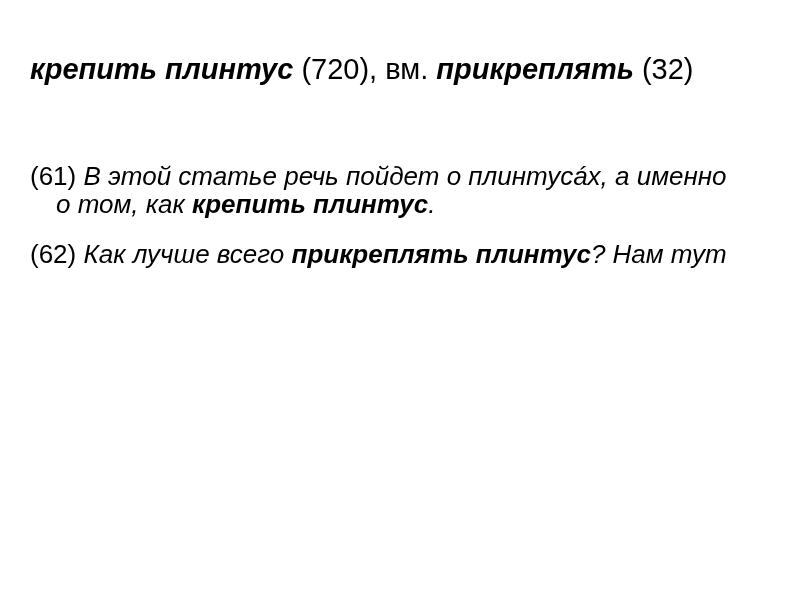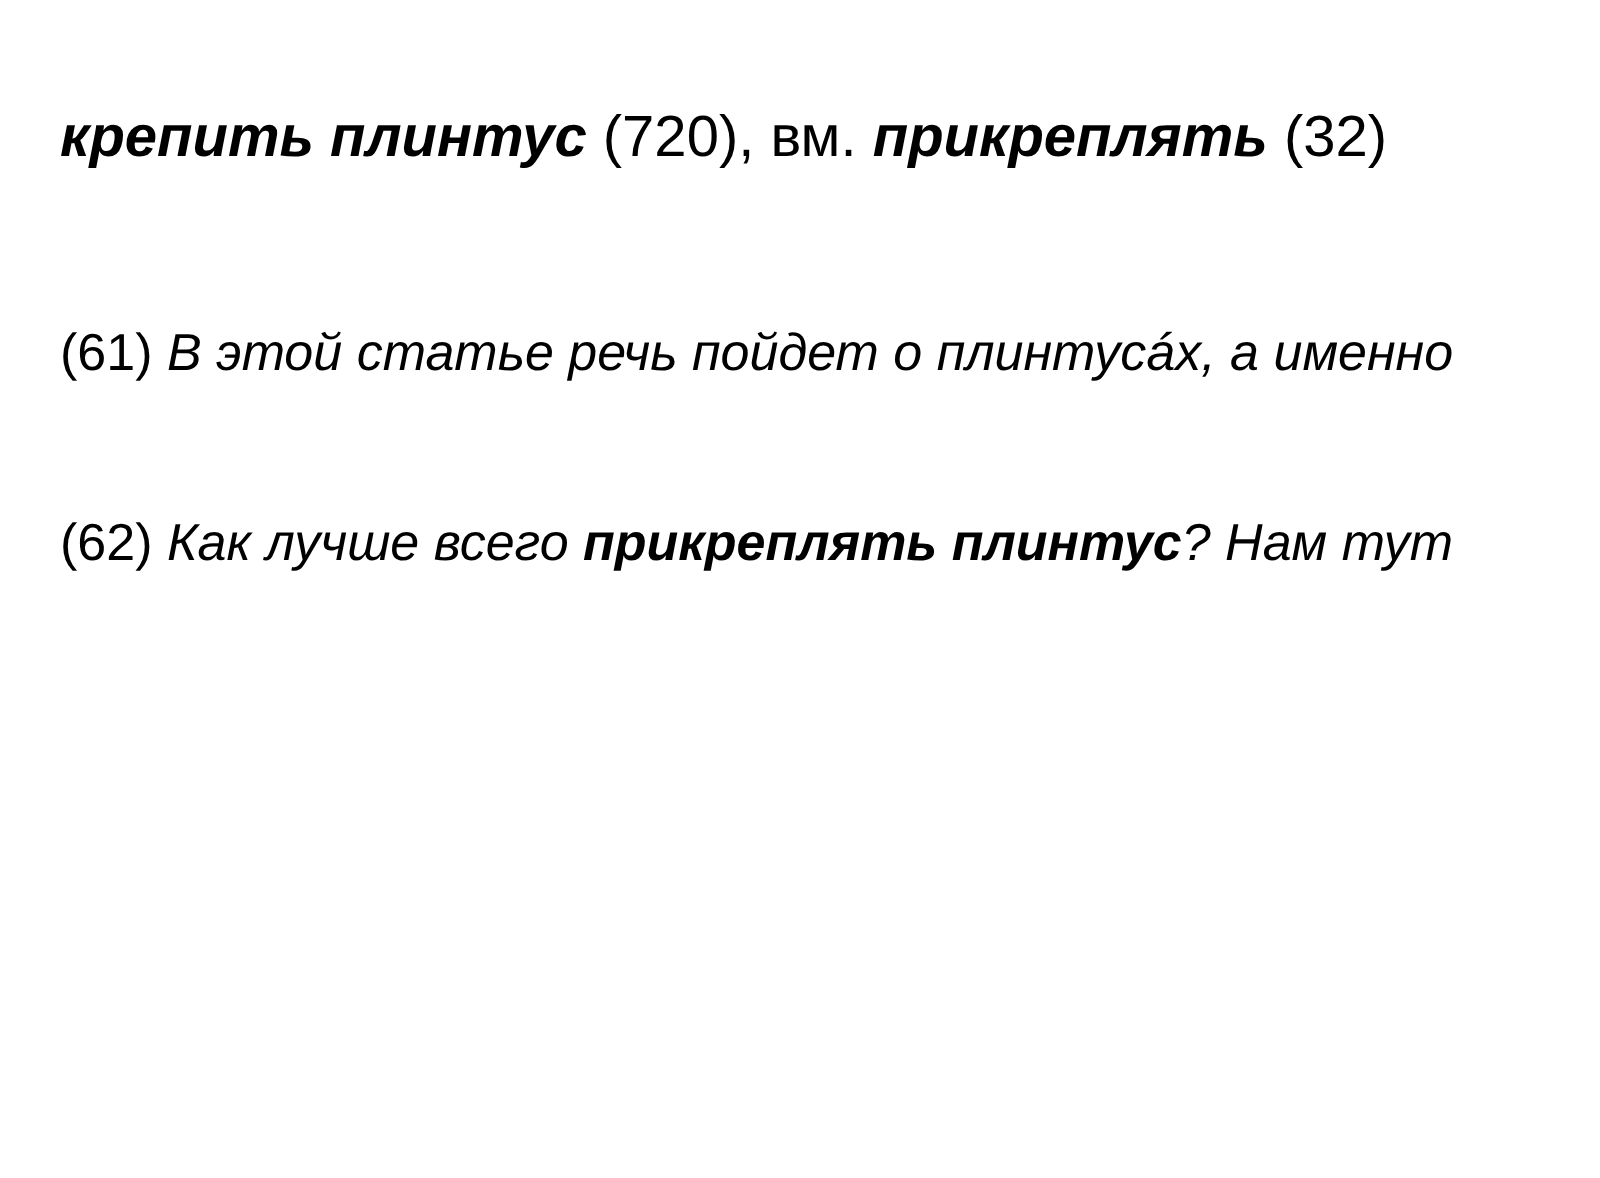--- a/index.html
+++ b/index.html
@@ -26,21 +26,21 @@
     font-style: normal;
     font-weight: normal;
   }
   .example {
     position: absolute;
     left: 30px;
     font-size: 26px;
     line-height: 28px;
   }
   .example-61 { top: 147px; margin-top: 15px; }
-  .example-62 { top: 257px; }
+  .example-62 { top: 240px; }
   .line {
     white-space: nowrap;
   }
   .line.cont {
     margin-left: 26px;
   }
   .it {
     font-style: italic;
     font-weight: normal;
   }
@@ -59,20 +59,23 @@
 <div class="slide">
 
   <div class="title">
     <span class="bi">крепить плинтус</span><span class="num"> (720), вм. </span><span class="bi">прикреплять</span><span class="num"> (32)</span>
   </div>
 
   <div class="example example-61">
     <div class="line">
       <span class="num">(61) </span><span class="it">В этой статье речь пойдет о плинтусáх, а именно</span>
     </div>
+    <div class="line cont">
+      <span class="it">о том, как </span><span class="bi">крепить плинтус</span><span class="it">.</span>
+    </div>
   </div>
 
   <div class="example example-62">
     <div class="line">
       <span class="num">(62) </span><span class="it">Как лучше всего </span><span class="bi">прикреплять плинтус</span><span class="it">? Нам тут</span>
     </div>
   </div>
 
 </div>
 

